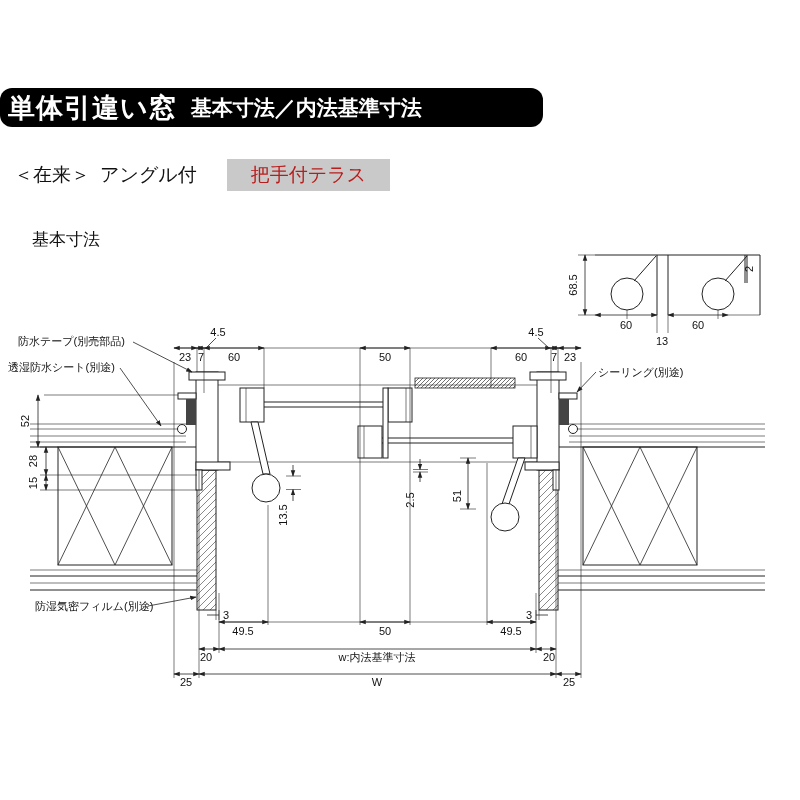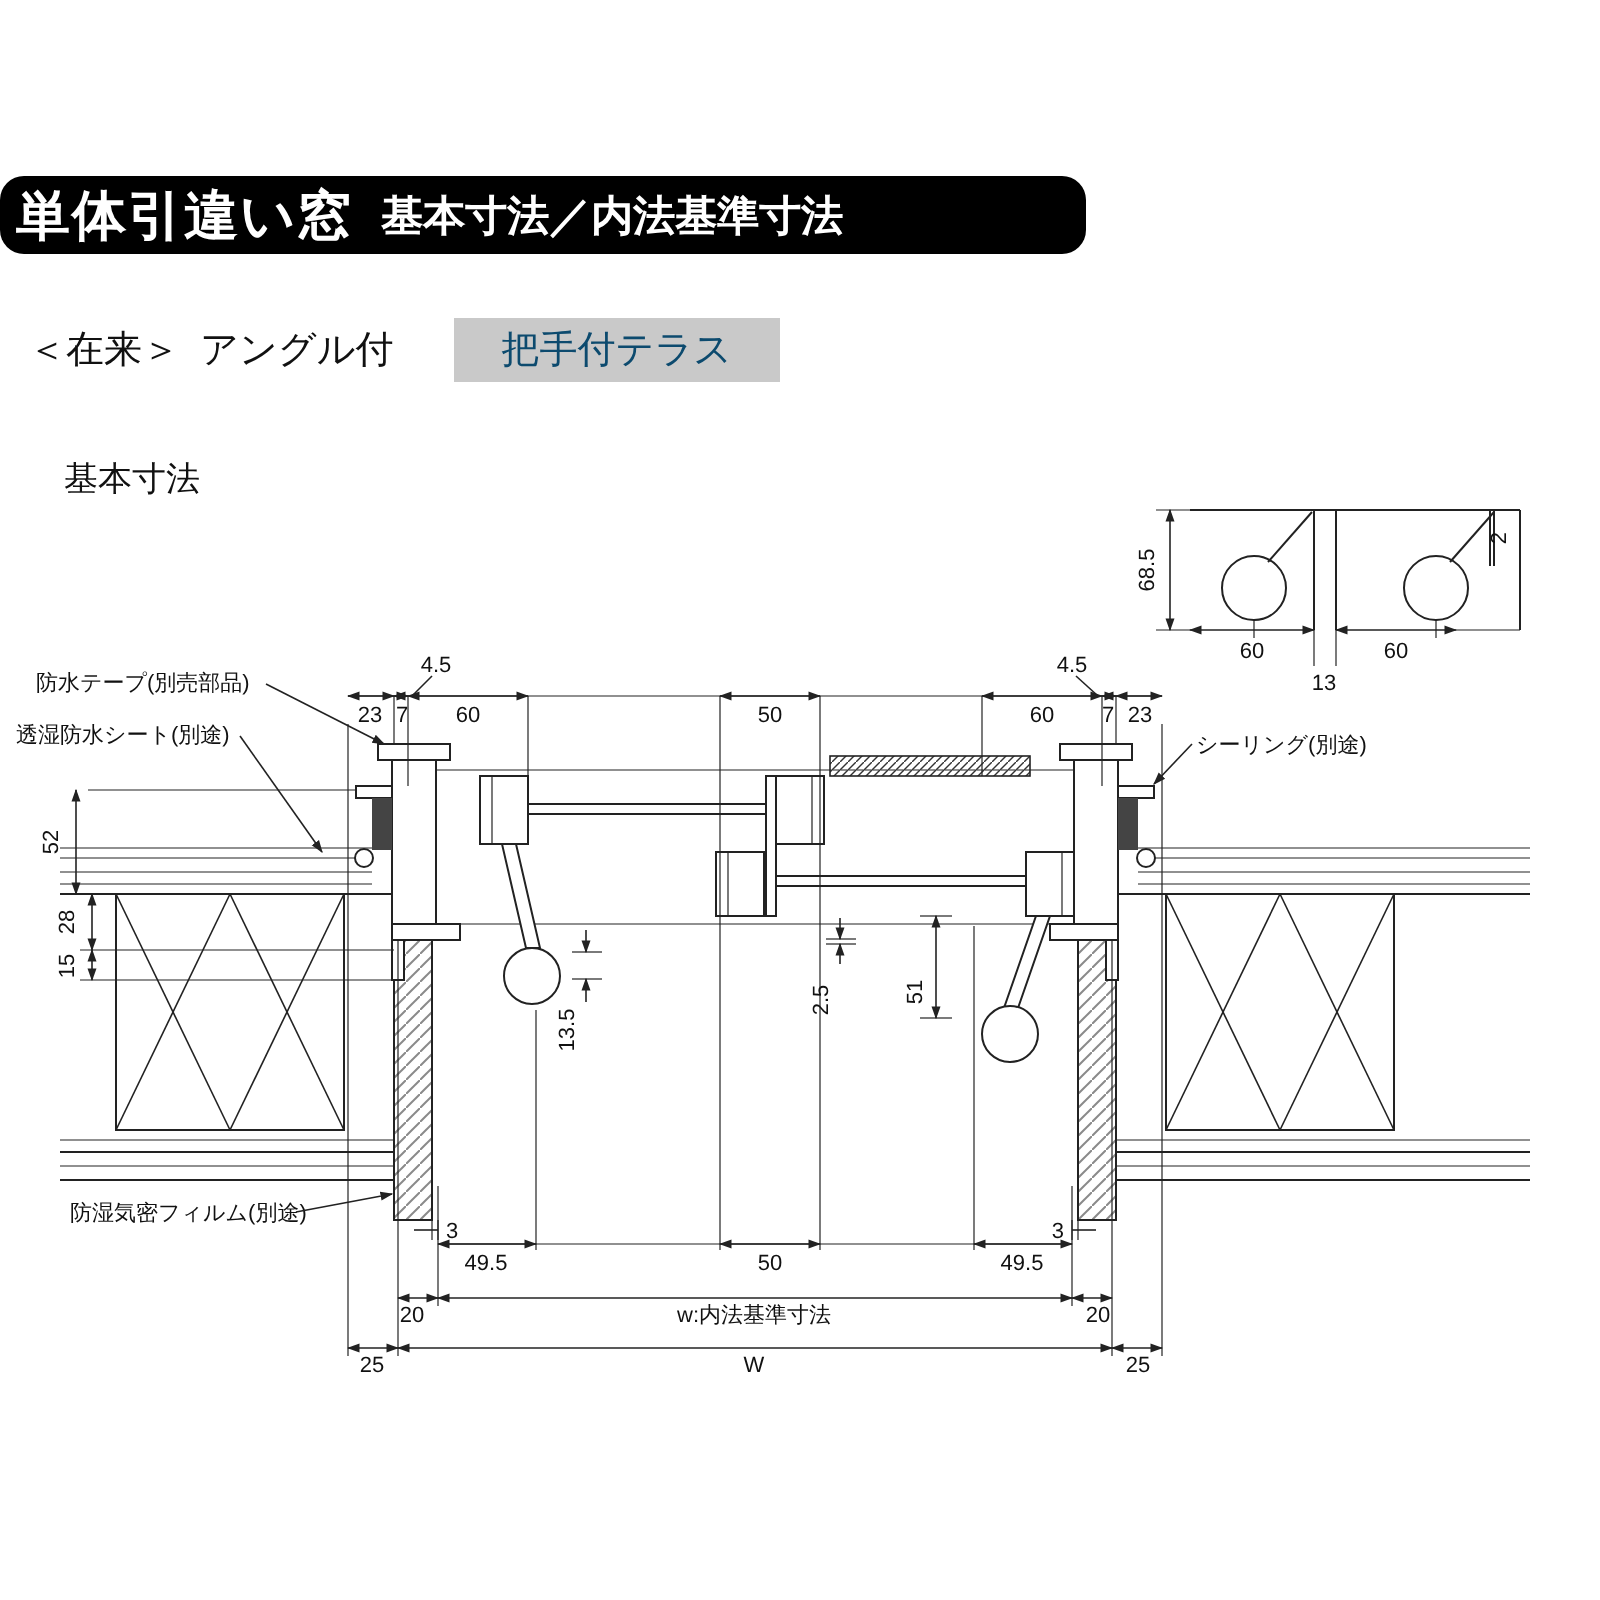--- a/index.html
+++ b/index.html
@@ -7,21 +7,21 @@
         font-family:"Liberation Sans","DejaVu Sans",sans-serif;color:#111;}
   .header-bar{position:absolute;left:0;top:88px;width:543px;height:39px;background:#000;
               color:#fff;display:flex;align-items:center;border-radius:12px;}
   .header-title{font-size:27px;font-weight:bold;margin-left:8px;letter-spacing:1px;white-space:nowrap;}
   .header-subtitle{font-size:21px;font-weight:bold;margin-left:14px;white-space:nowrap;}
   .subheader{position:absolute;left:14px;top:160px;height:30px;display:flex;align-items:center;
              font-size:19px;white-space:nowrap;}
   .sh-kind{margin-right:10px;}
   .sh-f1{margin-right:30px;}
   .sh-f2{margin-right:14px;}
-  .badge{background:#c9c9c9;color:#0c4a6e;padding:3px 24px;font-size:19px;}
+  .badge{background:#c9c9c9;color:#b91c1c;padding:3px 24px;font-size:19px;}
   .section-label{position:absolute;left:32px;top:228px;font-size:17px;}
   svg.drawing{position:absolute;left:0;top:253px;}
   svg text{font-family:"Liberation Sans","DejaVu Sans",sans-serif;font-size:11px;fill:#111;}
   .ln{stroke:#222;stroke-width:1;fill:none;}
   .tn{stroke:#222;stroke-width:0.6;fill:none;}
   .dm{stroke:#222;stroke-width:0.8;fill:none;}
   .dmm{stroke:#222;stroke-width:0.8;fill:none;marker-start:url(#ar);marker-end:url(#ar);}
   .dme{stroke:#222;stroke-width:0.8;fill:none;marker-end:url(#ar);}
   .wh{fill:#fff;stroke:#222;stroke-width:1;}
 </style>

